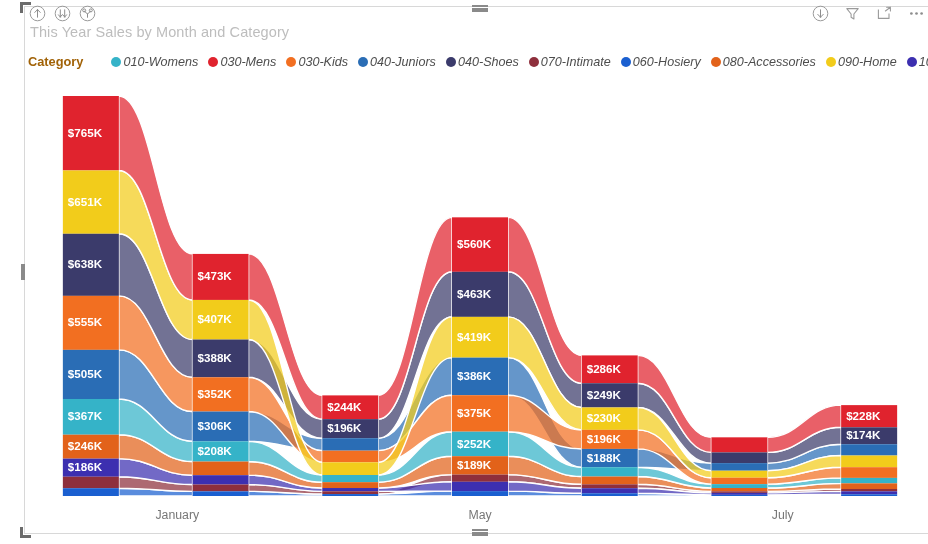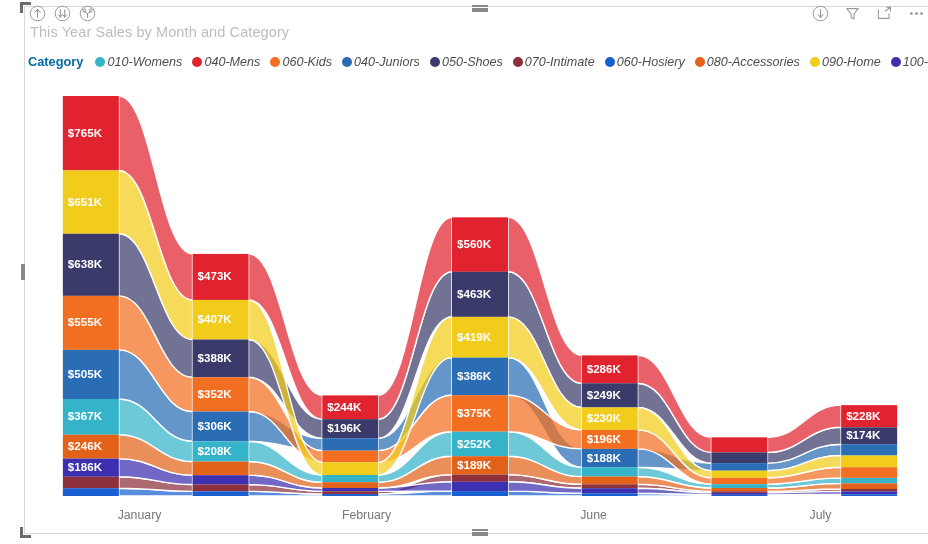--- a/index.html
+++ b/index.html
@@ -50,21 +50,21 @@
   .title{
     position:absolute;left:14px;top:24px;
     font-size:14.5px;color:#bdbdbd;letter-spacing:.1px;white-space:nowrap;
   }
 
   .legend{
     position:absolute;left:12px;top:54px;right:10px;
     display:flex;align-items:center;flex-wrap:nowrap;
     font-size:12.6px;color:#4a4a4a;white-space:nowrap;
   }
-  .legend-title{font-weight:bold;color:#0369a1;margin-right:12px;font-size:12.8px;}
+  .legend-title{font-weight:bold;color:#a16207;margin-right:28px;font-size:12.8px;}
   .legend-item{display:flex;align-items:center;margin-right:10px;font-style:italic;}
   .legend-dot{width:10px;height:10px;border-radius:50%;margin-right:2px;flex:none;}
   .legend-label{color:#4d4d4d;}
 
   #chart{position:absolute;left:10px;top:82px;width:908px;height:420px;}
   .axis{
     position:absolute;left:10px;top:508px;width:908px;height:22px;
     display:flex;
   }
   .axis-tick{flex:1;text-align:center;font-size:12.3px;color:#777777;}
@@ -151,33 +151,33 @@
 
   <div class="legend">
     <span class="legend-title">Category</span>
     <span id="legend-items" style="display:flex;align-items:center;">
         <span class="legend-item">
           <span class="legend-dot" style="background: rgb(53, 179, 200);"></span>
           <span class="legend-label">010-Womens</span>
         </span>
         <span class="legend-item">
           <span class="legend-dot" style="background: rgb(224, 35, 46);"></span>
-          <span class="legend-label">040-Mens</span>
+          <span class="legend-label">030-Mens</span>
         </span>
         <span class="legend-item">
           <span class="legend-dot" style="background: rgb(242, 111, 33);"></span>
-          <span class="legend-label">060-Kids</span>
+          <span class="legend-label">030-Kids</span>
         </span>
         <span class="legend-item">
           <span class="legend-dot" style="background: rgb(42, 109, 181);"></span>
           <span class="legend-label">040-Juniors</span>
         </span>
         <span class="legend-item">
           <span class="legend-dot" style="background: rgb(59, 59, 107);"></span>
-          <span class="legend-label">050-Shoes</span>
+          <span class="legend-label">040-Shoes</span>
         </span>
         <span class="legend-item">
           <span class="legend-dot" style="background: rgb(142, 47, 60);"></span>
           <span class="legend-label">070-Intimate</span>
         </span>
         <span class="legend-item">
           <span class="legend-dot" style="background: rgb(26, 95, 208);"></span>
           <span class="legend-label">060-Hosiery</span>
         </span>
         <span class="legend-item">
@@ -533,17 +533,16 @@
       <rect x="815.1428571428572" y="385.1992216005838" width="56" height="10.702991972756024" fill="#f26f21"></rect>
       <rect x="815.1428571428572" y="395.90221357333985" width="56" height="5.448795913403046" fill="#35b3c8"></rect>
       <rect x="815.1428571428572" y="401.3510094867429" width="56" height="5.643395767453171" fill="#e2621a"></rect>
       <rect x="815.1428571428572" y="406.99440525419607" width="56" height="2.33519824860133" fill="#8e2f3c"></rect>
       <rect x="815.1428571428572" y="409.3296035027974" width="56" height="2.918997810751648" fill="#3c2fb0"></rect>
       <rect x="815.1428571428572" y="412.24860131354905" width="56" height="1.7513986864510116" fill="#1a5fd0"></rect>
     </svg>
 
   <div class="axis">
       <div class="axis-tick">January</div>
-      <div class="axis-tick">February</div>
-      <div class="axis-tick">June</div>
+      <div class="axis-tick">May</div>
       <div class="axis-tick">July</div>
     </div>
 </div>
 
 </body></html>

